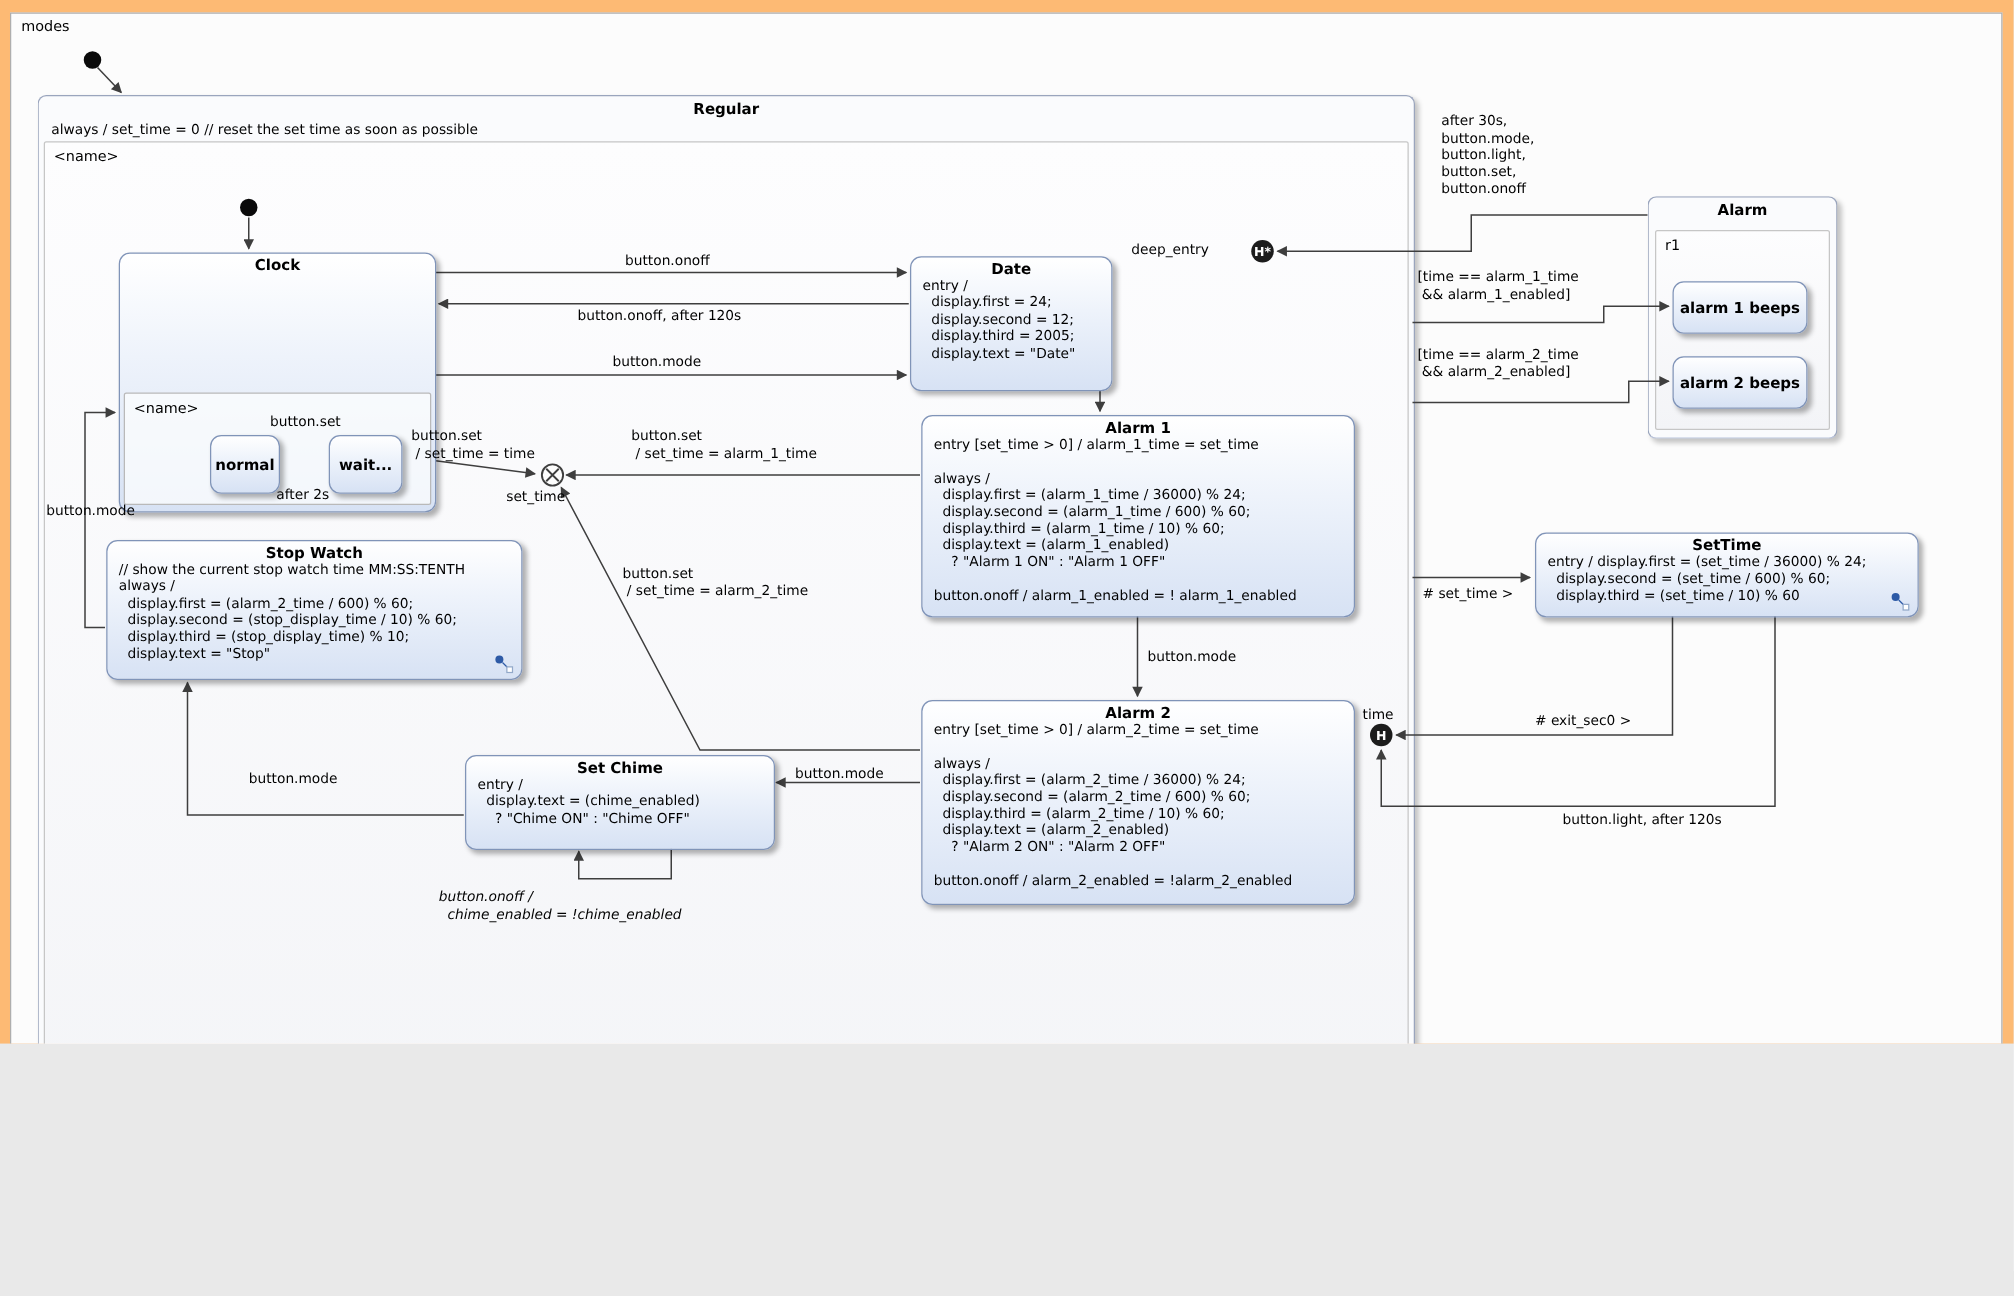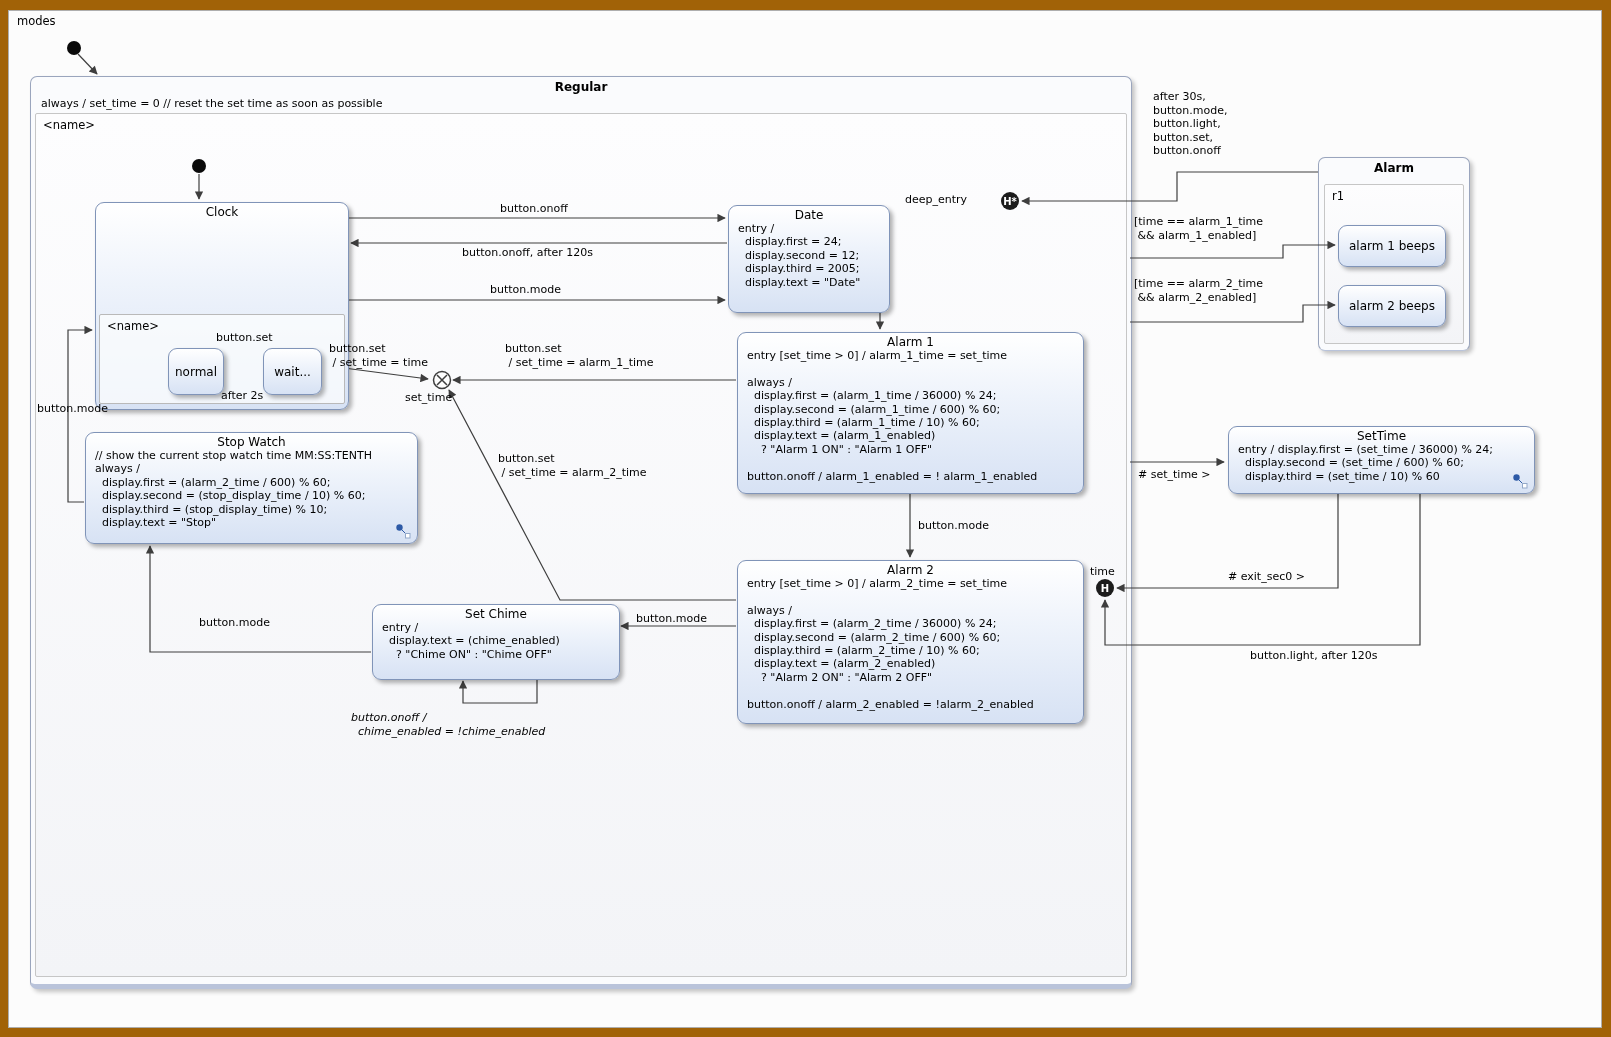--- a/index.html
+++ b/index.html
@@ -1,37 +1,37 @@
 <!DOCTYPE html>
 <html><head>
 <meta charset="utf-8">
 <style>
   html,body{margin:0;padding:0;background:#e9e9e9;}
-  .canvas{position:relative;width:1611px;height:1037px;background:#a16207;
+  .canvas{position:relative;width:1611px;height:835px;background:#fdba74;
           font-family:"DejaVu Sans",sans-serif;color:#000;overflow:hidden;}
   .modes-box{position:absolute;left:8px;top:10px;width:1592px;height:1016px;
              background:#fcfcfc;border:1px solid #aeaeae;}
   .modes-label{position:absolute;left:17px;top:14px;font-size:11.5px;}
   
   .frame{position:absolute;border:1px solid #9aa5bd;border-radius:7px;background:#fafbfd;
          box-shadow:3px 3px 4px rgba(0,0,0,.22);border-bottom:5px solid #b9c3da;}
   .frame-title{position:absolute;left:0;right:0;top:3px;text-align:center;
                font-weight:bold;font-size:12px;}
   .frame-sub{position:absolute;left:10px;top:20px;font-size:11px;}
   .bigregion{position:absolute;left:4px;right:4px;top:36px;bottom:7px;
              border:1px solid #c6c6c6;border-radius:2px;
              background:linear-gradient(180deg,#fdfdfe 0%,#f3f4f7 100%);}
   .frame2-region{position:absolute;border:1px solid #c6c6c6;border-radius:2px;
              background:linear-gradient(180deg,#fdfdfe 0%,#f3f4f7 100%);}
   .region-label{position:absolute;left:7px;top:4px;font-size:11.5px;}
   
   .state{position:absolute;border:1px solid #8094b8;border-radius:9px;
          background:linear-gradient(180deg,#ffffff 0%,#eef3fb 40%,#d7e2f4 100%);
          box-shadow:3px 3px 4px rgba(0,0,0,.30);}
-  .state-title{font-weight:normal;font-size:12px;text-align:center;margin-top:2px;}
+  .state-title{font-weight:bold;font-size:12px;text-align:center;margin-top:2px;}
   .state-body{font-size:11px;line-height:13.4px;padding:0 9px;white-space:pre;}
   .mini{display:flex;align-items:center;justify-content:center;}
   .mini .state-title{margin-top:0;}
   .inner-region{position:absolute;border:1px solid #b9b9b9;border-radius:2px;
                 background:rgba(252,253,254,.75);}
   
   .elabel{position:absolute;font-size:11px;line-height:13.5px;white-space:pre;}
   svg.wires{position:absolute;left:0;top:0;}
   svg.wires path.wire{fill:none;stroke:#3e3e3e;stroke-width:1.2;}
   .deco{position:absolute;right:6px;bottom:4px;}

